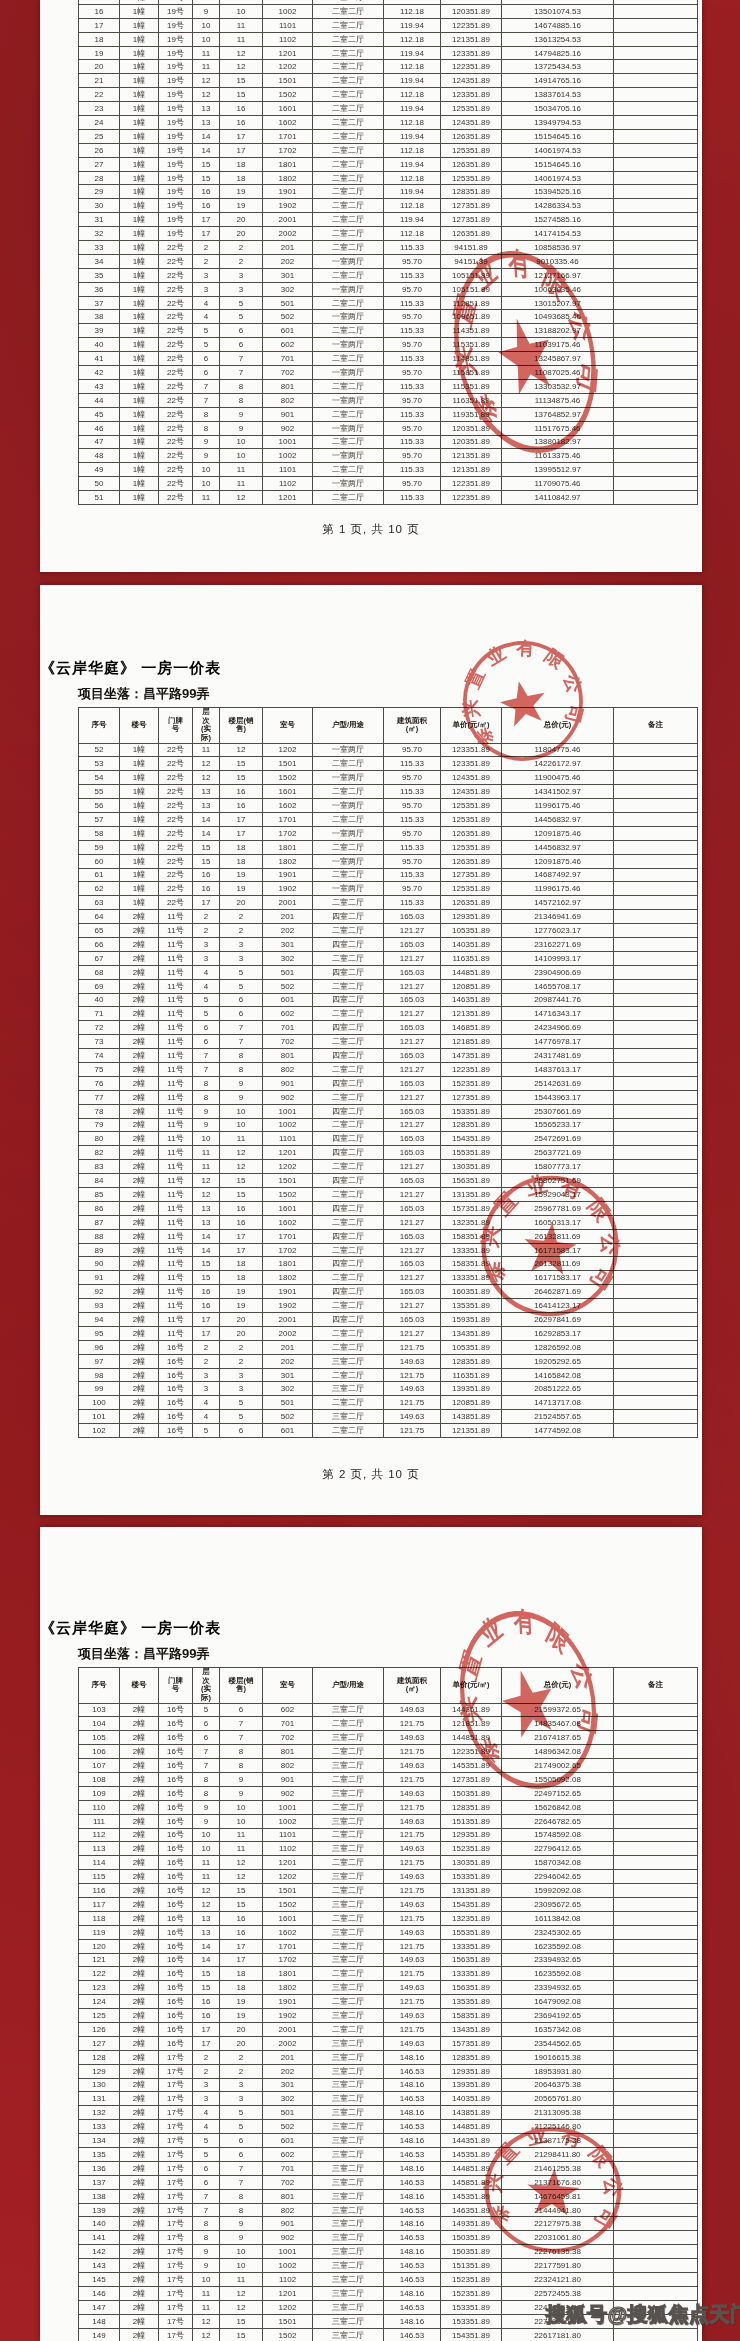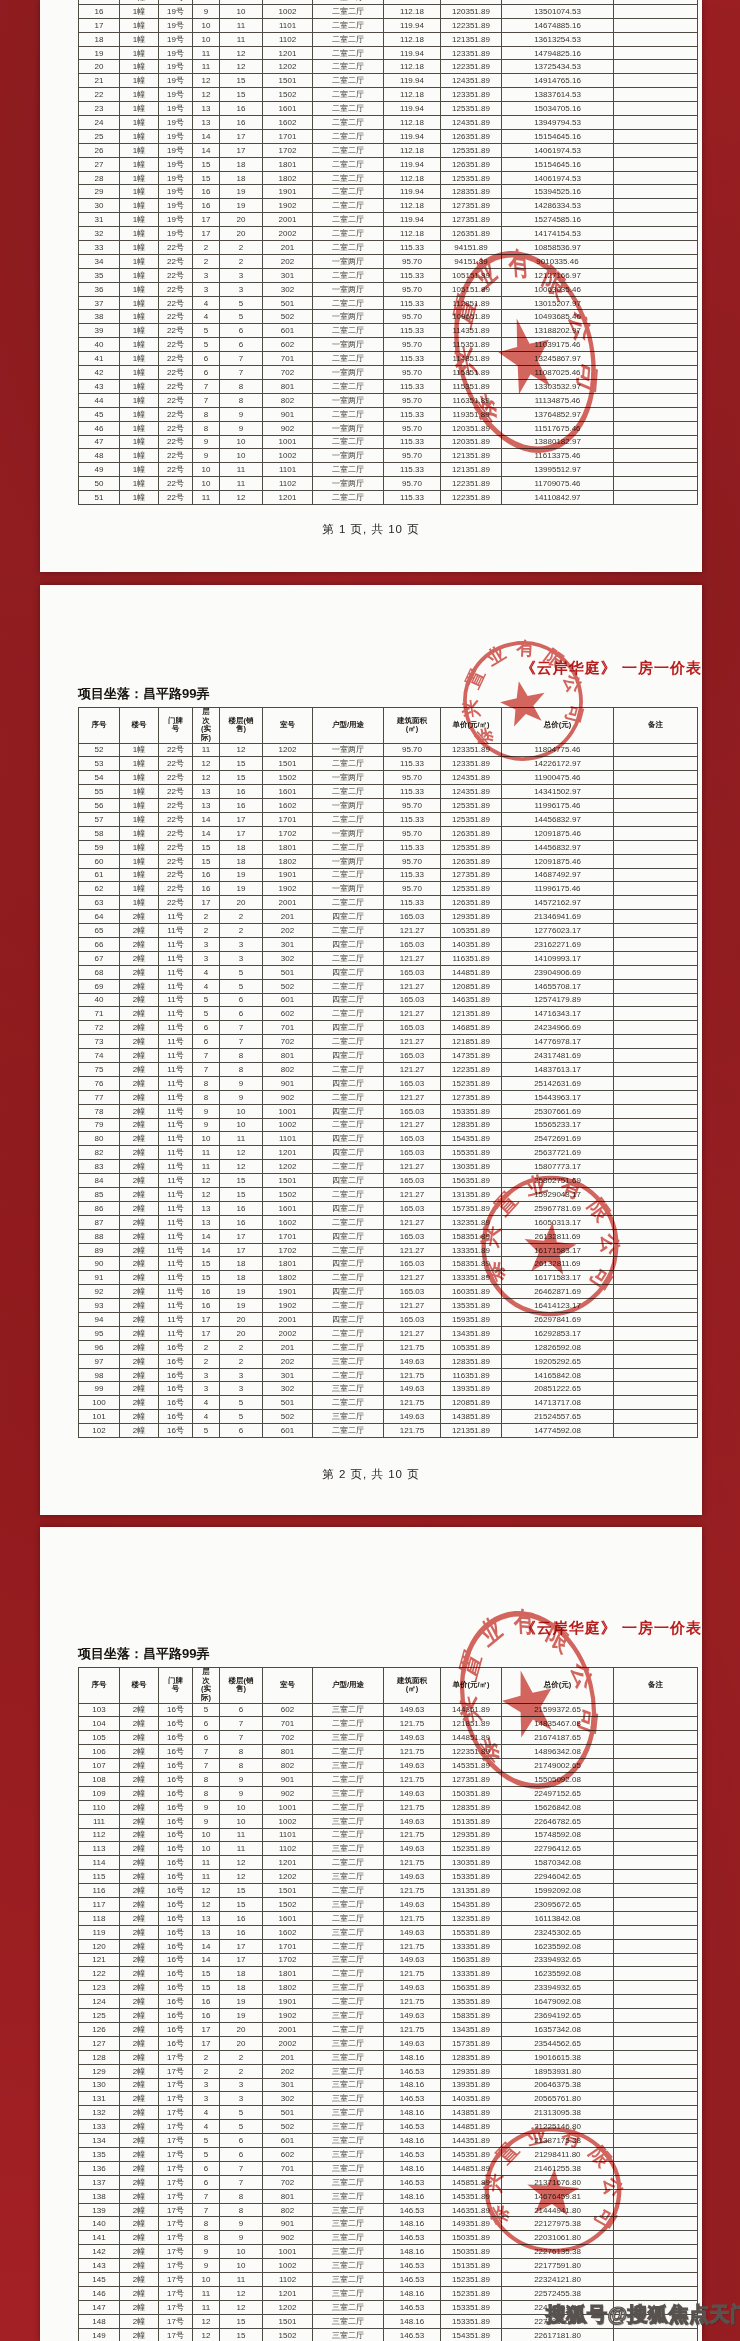--- a/index.html
+++ b/index.html
@@ -15,22 +15,22 @@
   }
   .sheet{
     position:absolute;left:40px;width:662px;background:#fbfbf9;overflow:hidden;
     box-shadow:0 0 6px rgba(0,0,0,.35);
   }
   #sheet1{top:0;height:572px;}
   #sheet2{top:585px;height:930px;}
   #sheet3{top:1527px;height:814px;}
 
   .doc-title{
-    position:absolute;left:0;right:0;text-align:right;
-    font-size:15px;font-weight:bold;color:#b91c1c;letter-spacing:1px;
+    position:absolute;left:0;right:0;text-align:left;
+    font-size:15px;font-weight:bold;color:#000000;letter-spacing:1px;
   }
   #sheet2 .doc-title{top:74px;}
   #sheet3 .doc-title{top:92px;}
   .site-label{
     position:absolute;left:38px;font-size:13px;font-weight:bold;color:#17140f;
   }
   #sheet2 .site-label{top:100px;}
   #sheet3 .site-label{top:118px;}
 
   table.price{
@@ -847,21 +847,21 @@
         <tr>
           <td>40</td>
           <td>2幢</td>
           <td>11号</td>
           <td>5</td>
           <td>6</td>
           <td>601</td>
           <td>四室二厅</td>
           <td>165.03</td>
           <td>146351.89</td>
-          <td>12574179.89</td>
+          <td>20987441.76</td>
           <td></td>
         </tr>
         <tr>
           <td>71</td>
           <td>2幢</td>
           <td>11号</td>
           <td>5</td>
           <td>6</td>
           <td>602</td>
           <td>二室二厅</td>

